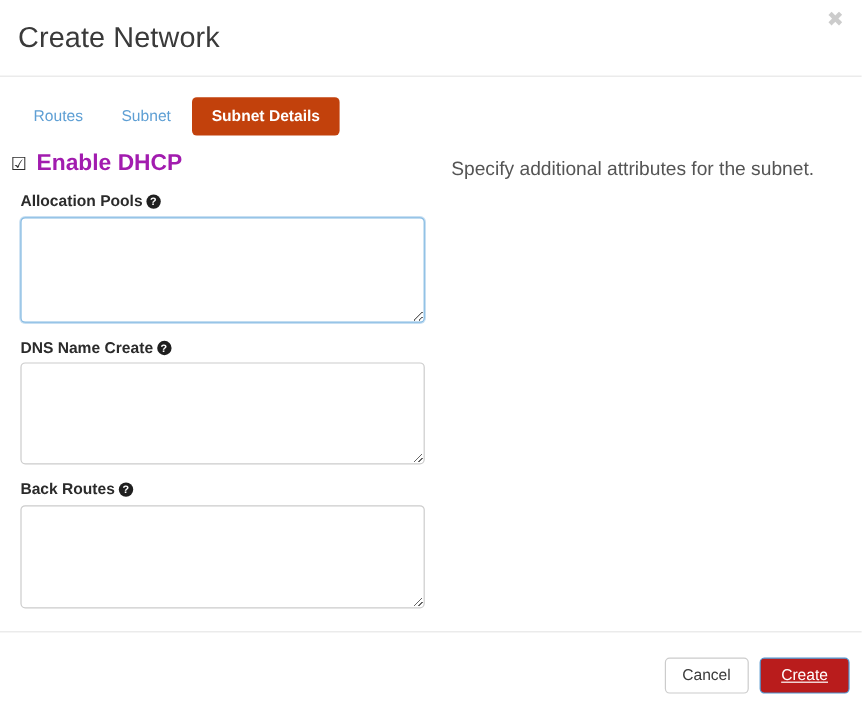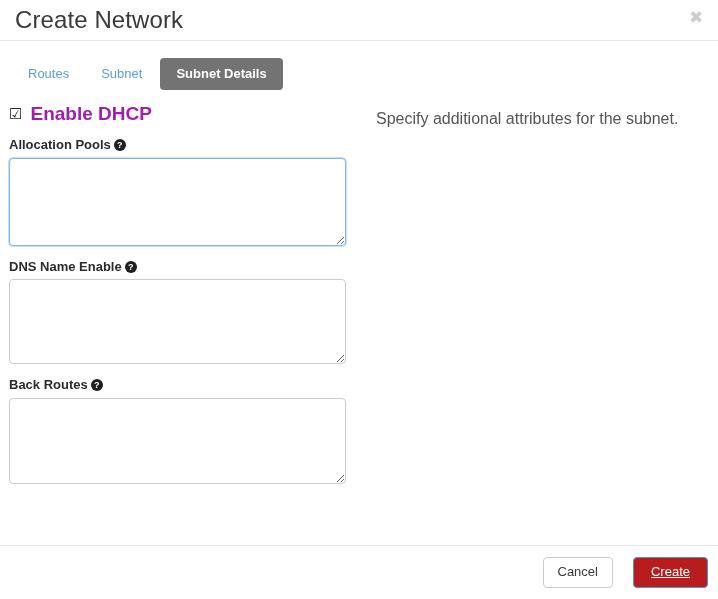--- a/index.html
+++ b/index.html
@@ -22,21 +22,21 @@
     position: absolute;
     inset: 0;
     background: #ffffff;
     display: flex;
     flex-direction: column;
   }
 
   
   .modal-header {
     position: relative;
-    height: 41px;
+    height: 64px;
     box-sizing: border-box;
     border-bottom: 1px solid #e7e7e7;
     padding: 8px 15px;
     display: flex;
     align-items: center;
     flex: 0 0 auto;
   }
   .modal-title {
     font-size: 24px;
     font-weight: normal;
@@ -83,21 +83,21 @@
     padding: 8px 14px;
     font-size: 13px;
     color: #5e9fd4;
     border-radius: 4px;
     text-decoration: none;
     cursor: pointer;
     line-height: 1.15;
     white-space: nowrap;
   }
   .tab.active {
-    background: #737373;
+    background: #c2410c;
     color: #ffffff;
     font-weight: bold;
     padding: 9px 16px;
   }
 
   .cols {
     display: flex;
     align-items: flex-start;
     padding: 0;
   }
@@ -134,21 +134,21 @@
     cursor: pointer;
   }
   .cb-label {
     font-size: 19px;
     font-weight: bold;
     color: #a21caf;
     cursor: pointer;
   }
 
   .form-group {
-    margin: 0 0 13px 0;
+    margin: 0 0 13px 8px;
   }
   .field-label {
     display: block;
     font-size: 13px;
     font-weight: bold;
     color: #2b2b2b;
     margin: 0 0 5px 0;
     line-height: 1.2;
   }
   .help-icon {
@@ -189,26 +189,26 @@
 
   textarea.field.focused {
     border-color: #83b9e2;
     box-shadow: 0 0 0 1px rgba(131,185,226,0.45);
   }
 
   
   .modal-footer {
     flex: 0 0 auto;
     border-top: 1px solid #e7e7e7;
-    height: 54px;
+    height: 73px;
     box-sizing: border-box;
     display: flex;
     align-items: center;
     justify-content: flex-end;
-    gap: 20px;
+    gap: 9px;
     padding: 0 10px 0 0;
   }
   .btn {
     font-family: "Liberation Sans", sans-serif;
     font-size: 13px;
     line-height: 1.15;
     padding: 7px 14px;
     border-radius: 4px;
     border: 1px solid #cccccc;
     background: #ffffff;
@@ -257,21 +257,21 @@
 
         <div class="form-group">
           <label class="field-label">
             <span>Allocation Pools</span><span class="help-icon">?</span>
           </label>
           <textarea class="field h-alloc focused" autofocus="" placeholder="" style=""></textarea>
         </div>
 
         <div class="form-group">
           <label class="field-label">
-            <span>DNS Name Enable</span><span class="help-icon">?</span>
+            <span>DNS Name Create</span><span class="help-icon">?</span>
           </label>
           <textarea class="field h-dns" placeholder="" style=""></textarea>
         </div>
 
         <div class="form-group">
           <label class="field-label">
             <span>Back Routes</span><span class="help-icon">?</span>
           </label>
           <textarea class="field h-host" placeholder="" style=""></textarea>
         </div>

